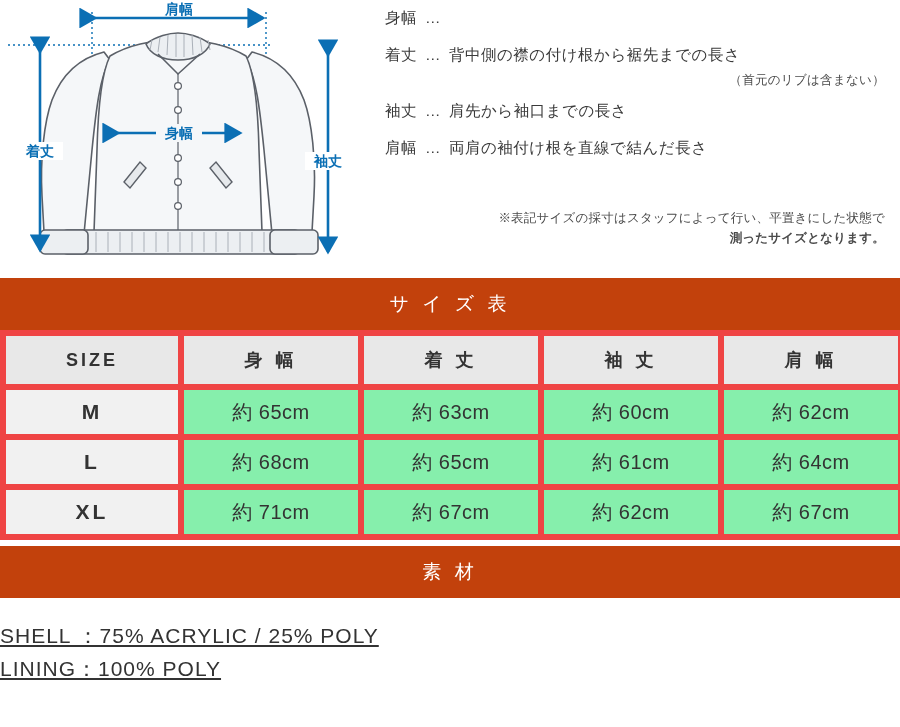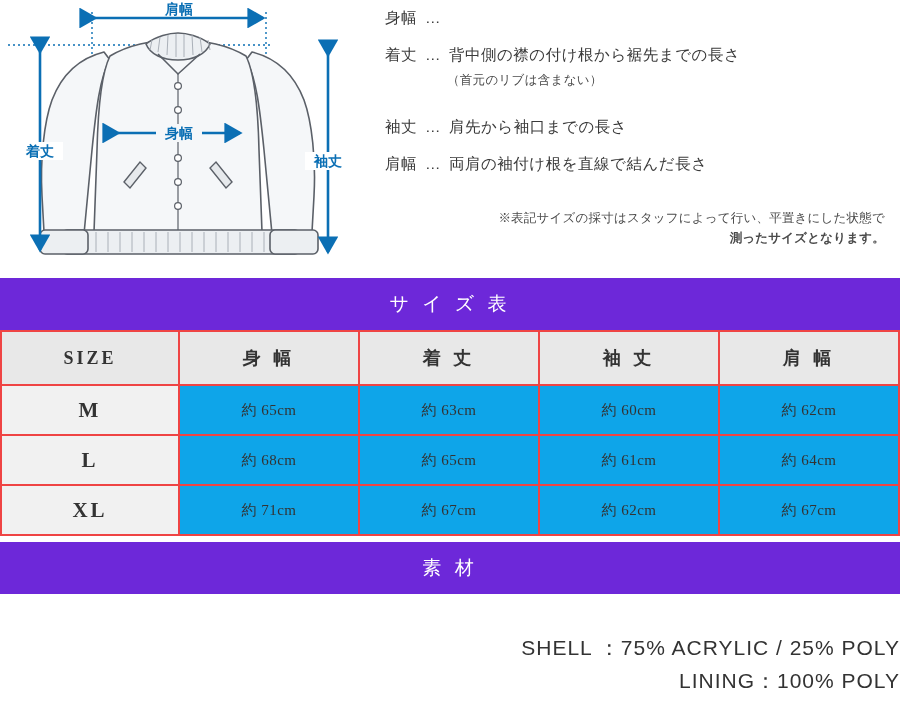--- a/index.html
+++ b/index.html
@@ -28,84 +28,85 @@
     font-size: 15.5px;
     color: #3a3a3a;
     letter-spacing: 0.5px;
   }
   .legend-term { white-space: nowrap; }
   .legend-dots { margin: 0 8px; white-space: nowrap; }
   .legend-def { white-space: nowrap; }
   .legend-sub {
     font-size: 12.5px;
     color: #4a4a4a;
-    margin: -10px 0 28px 62px;
+    margin: -10px 0 12px 62px;
     letter-spacing: 0.3px;
+    text-align: right;
   }
   .note {
     position: absolute; left: 385px; top: 208px; width: 500px;
     font-size: 12.5px; line-height: 1.6; color: #4a4a4a;
     letter-spacing: 0.2px;
     text-align: right;
   }
   .note div:nth-child(2) { padding-left: 13px; font-weight: bold; }
 
   
   .bar {
-    background: #6d28d9;
+    background: #c2410c;
     color: #ffffff;
     text-align: center;
     font-size: 19px;
     letter-spacing: 4px;
     line-height: 52px;
     height: 52px;
     width: 900px;
   }
 
   
   table.size {
     border-collapse: collapse;
     width: 900px;
     table-layout: fixed;
   }
   table.size th, table.size td {
-    border: 2px solid #ef4444;
+    border: 6px solid #ef4444;
     text-align: center;
     height: 50px;
     font-weight: normal;
-    font-family: Liberation Serif, serif;
   }
   table.size thead th {
     background: #e8e8e8;
     color: #333333;
     font-size: 18px;
     font-weight: bold;
     letter-spacing: 4px;
     height: 54px;
   }
   table.size thead th.size-col { letter-spacing: 3px; }
   table.size tbody td.rowlabel {
     background: #f1f1f1;
     font-size: 21px;
     font-weight: bold;
     letter-spacing: 3px;
   }
   table.size tbody td.val {
-    background: #0ea5e9;
-    font-size: 15px;
+    background: #86efac;
+    font-size: 20px;
     letter-spacing: 0.5px;
   }
 
   col.c1 { width: 178px; }
   col.c2, col.c3, col.c4, col.c5 { width: 180px; }
 
   
   .material {
-    text-align: right;
-    padding-top: 38px;
+    text-align: left;
+    padding-top: 22px;
+    text-decoration: underline;
   }
   .material div {
     font-size: 21px;
     color: #333333;
     letter-spacing: 1px;
     line-height: 1.55;
   }
   .spacer-6 { height: 6px; width: 900px; background: #ffffff; }
 </style>
 </head>

